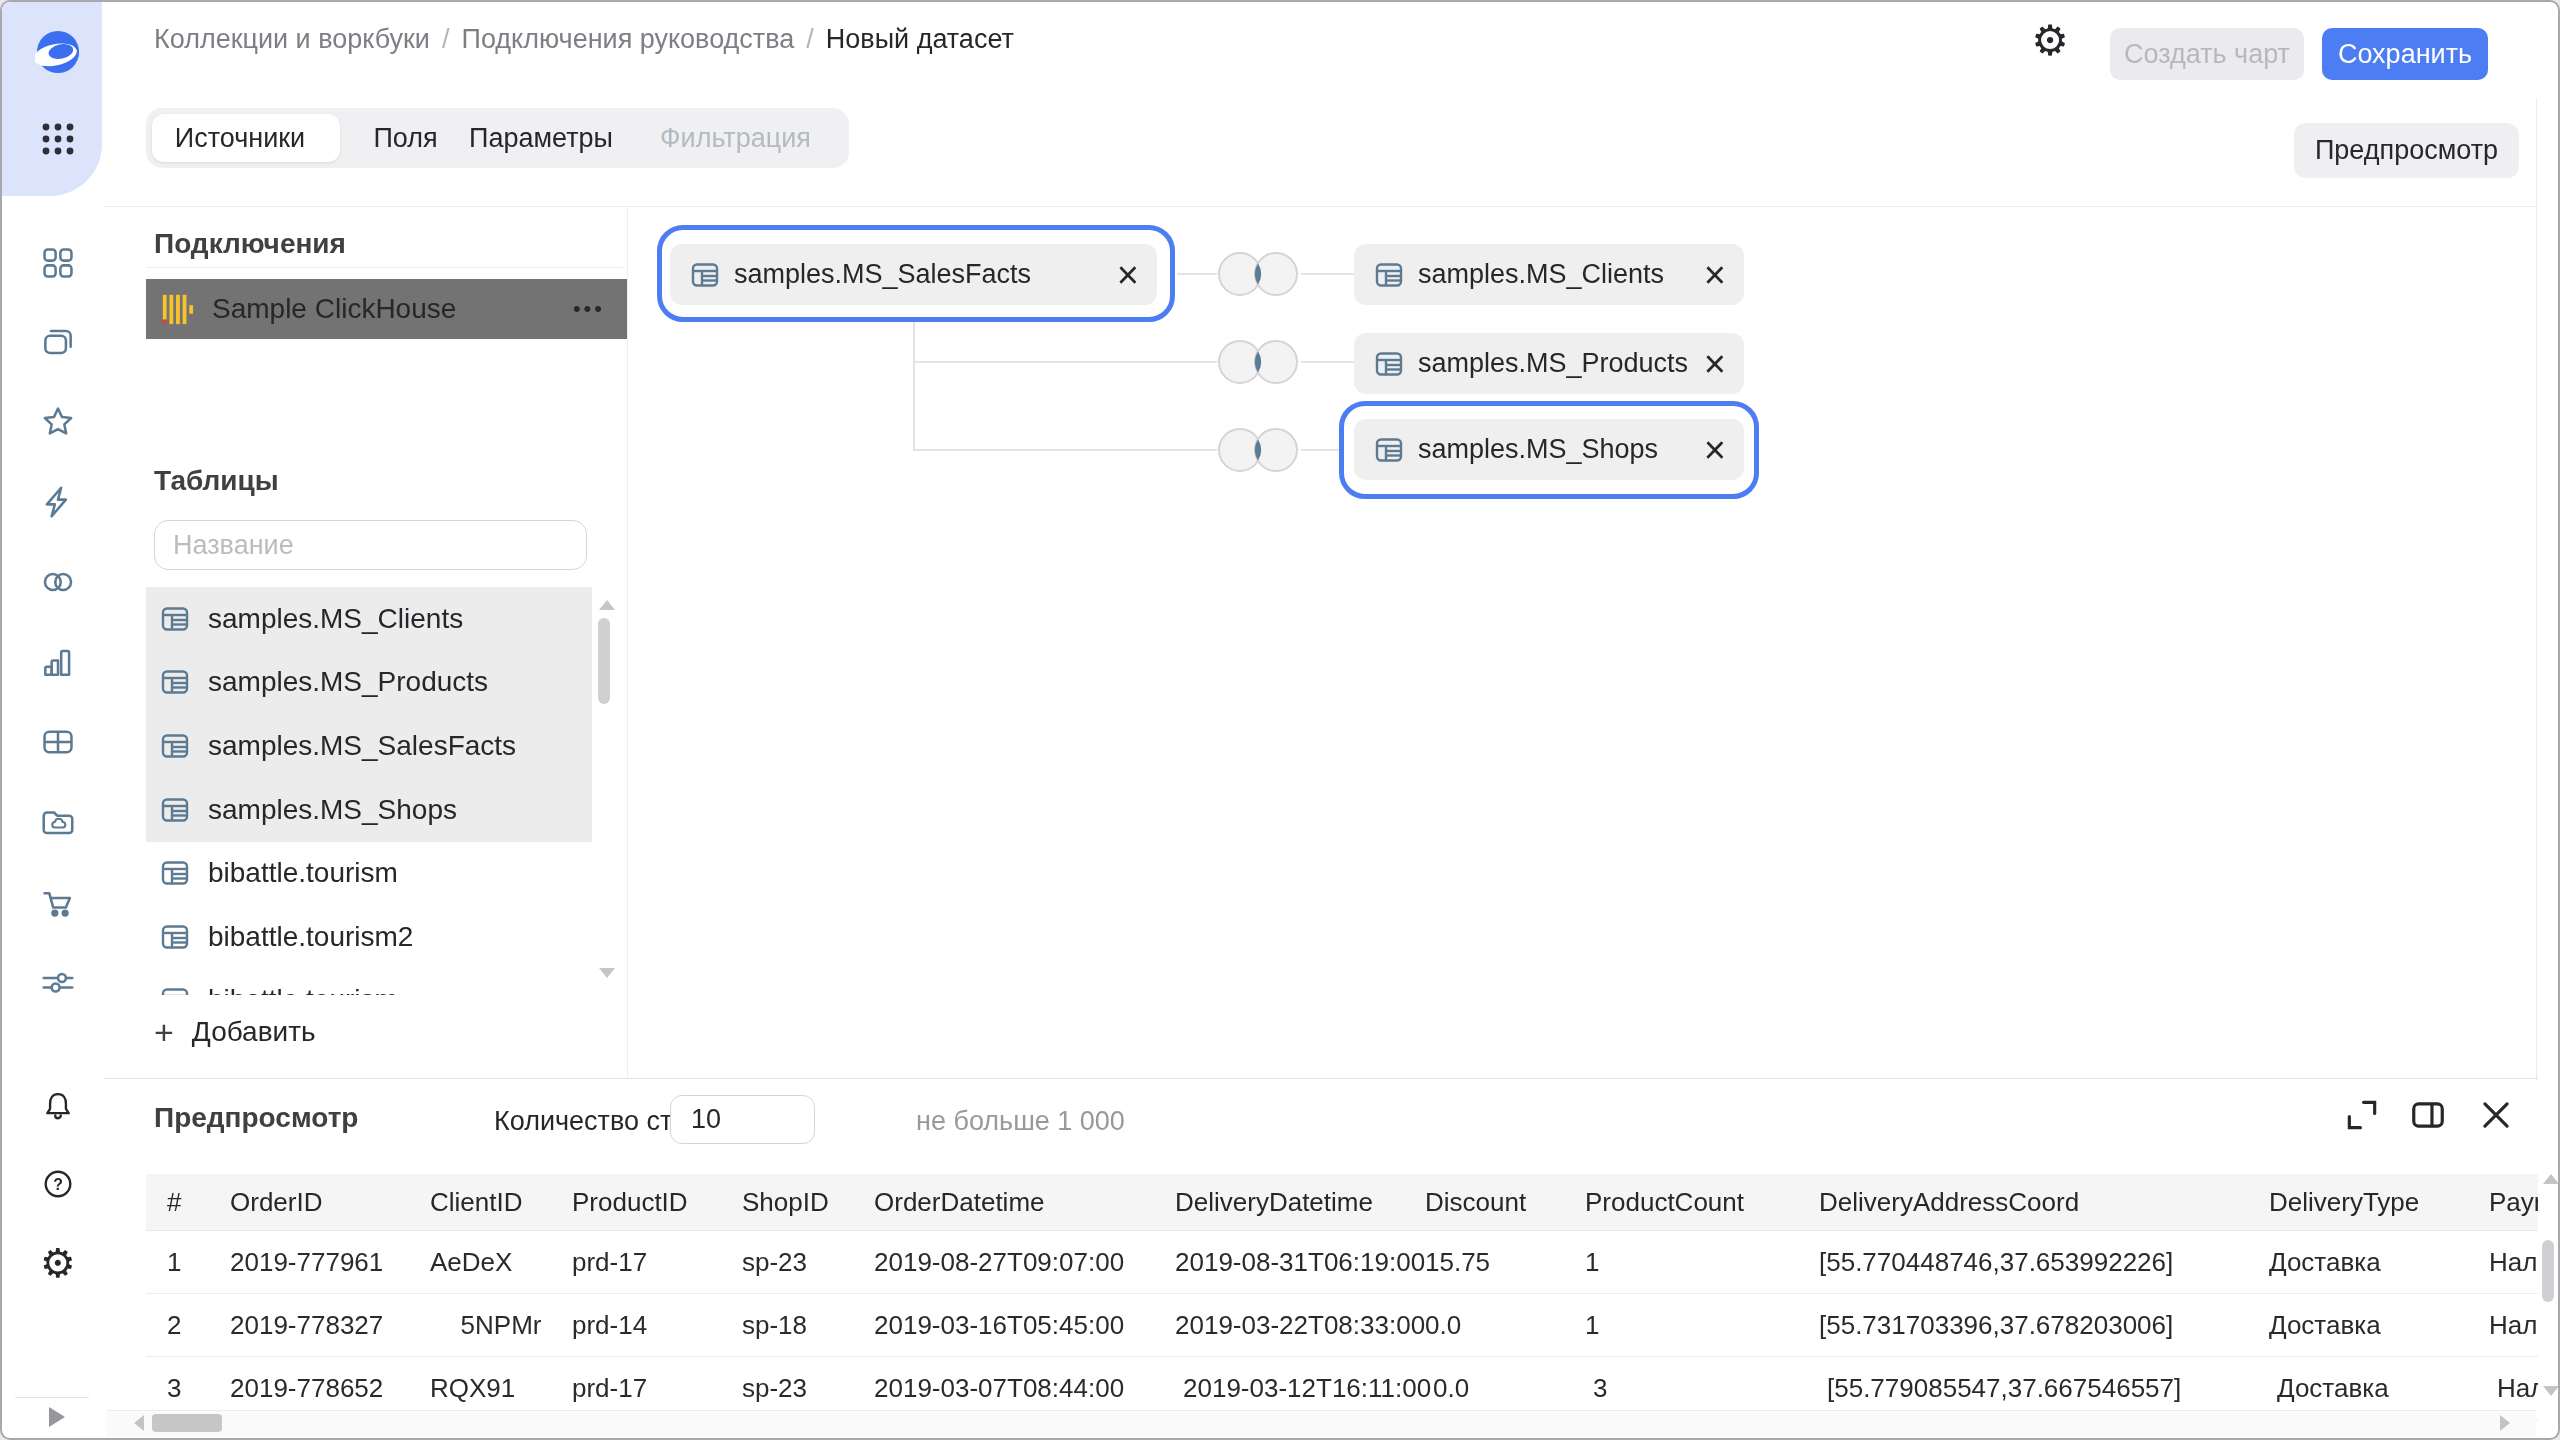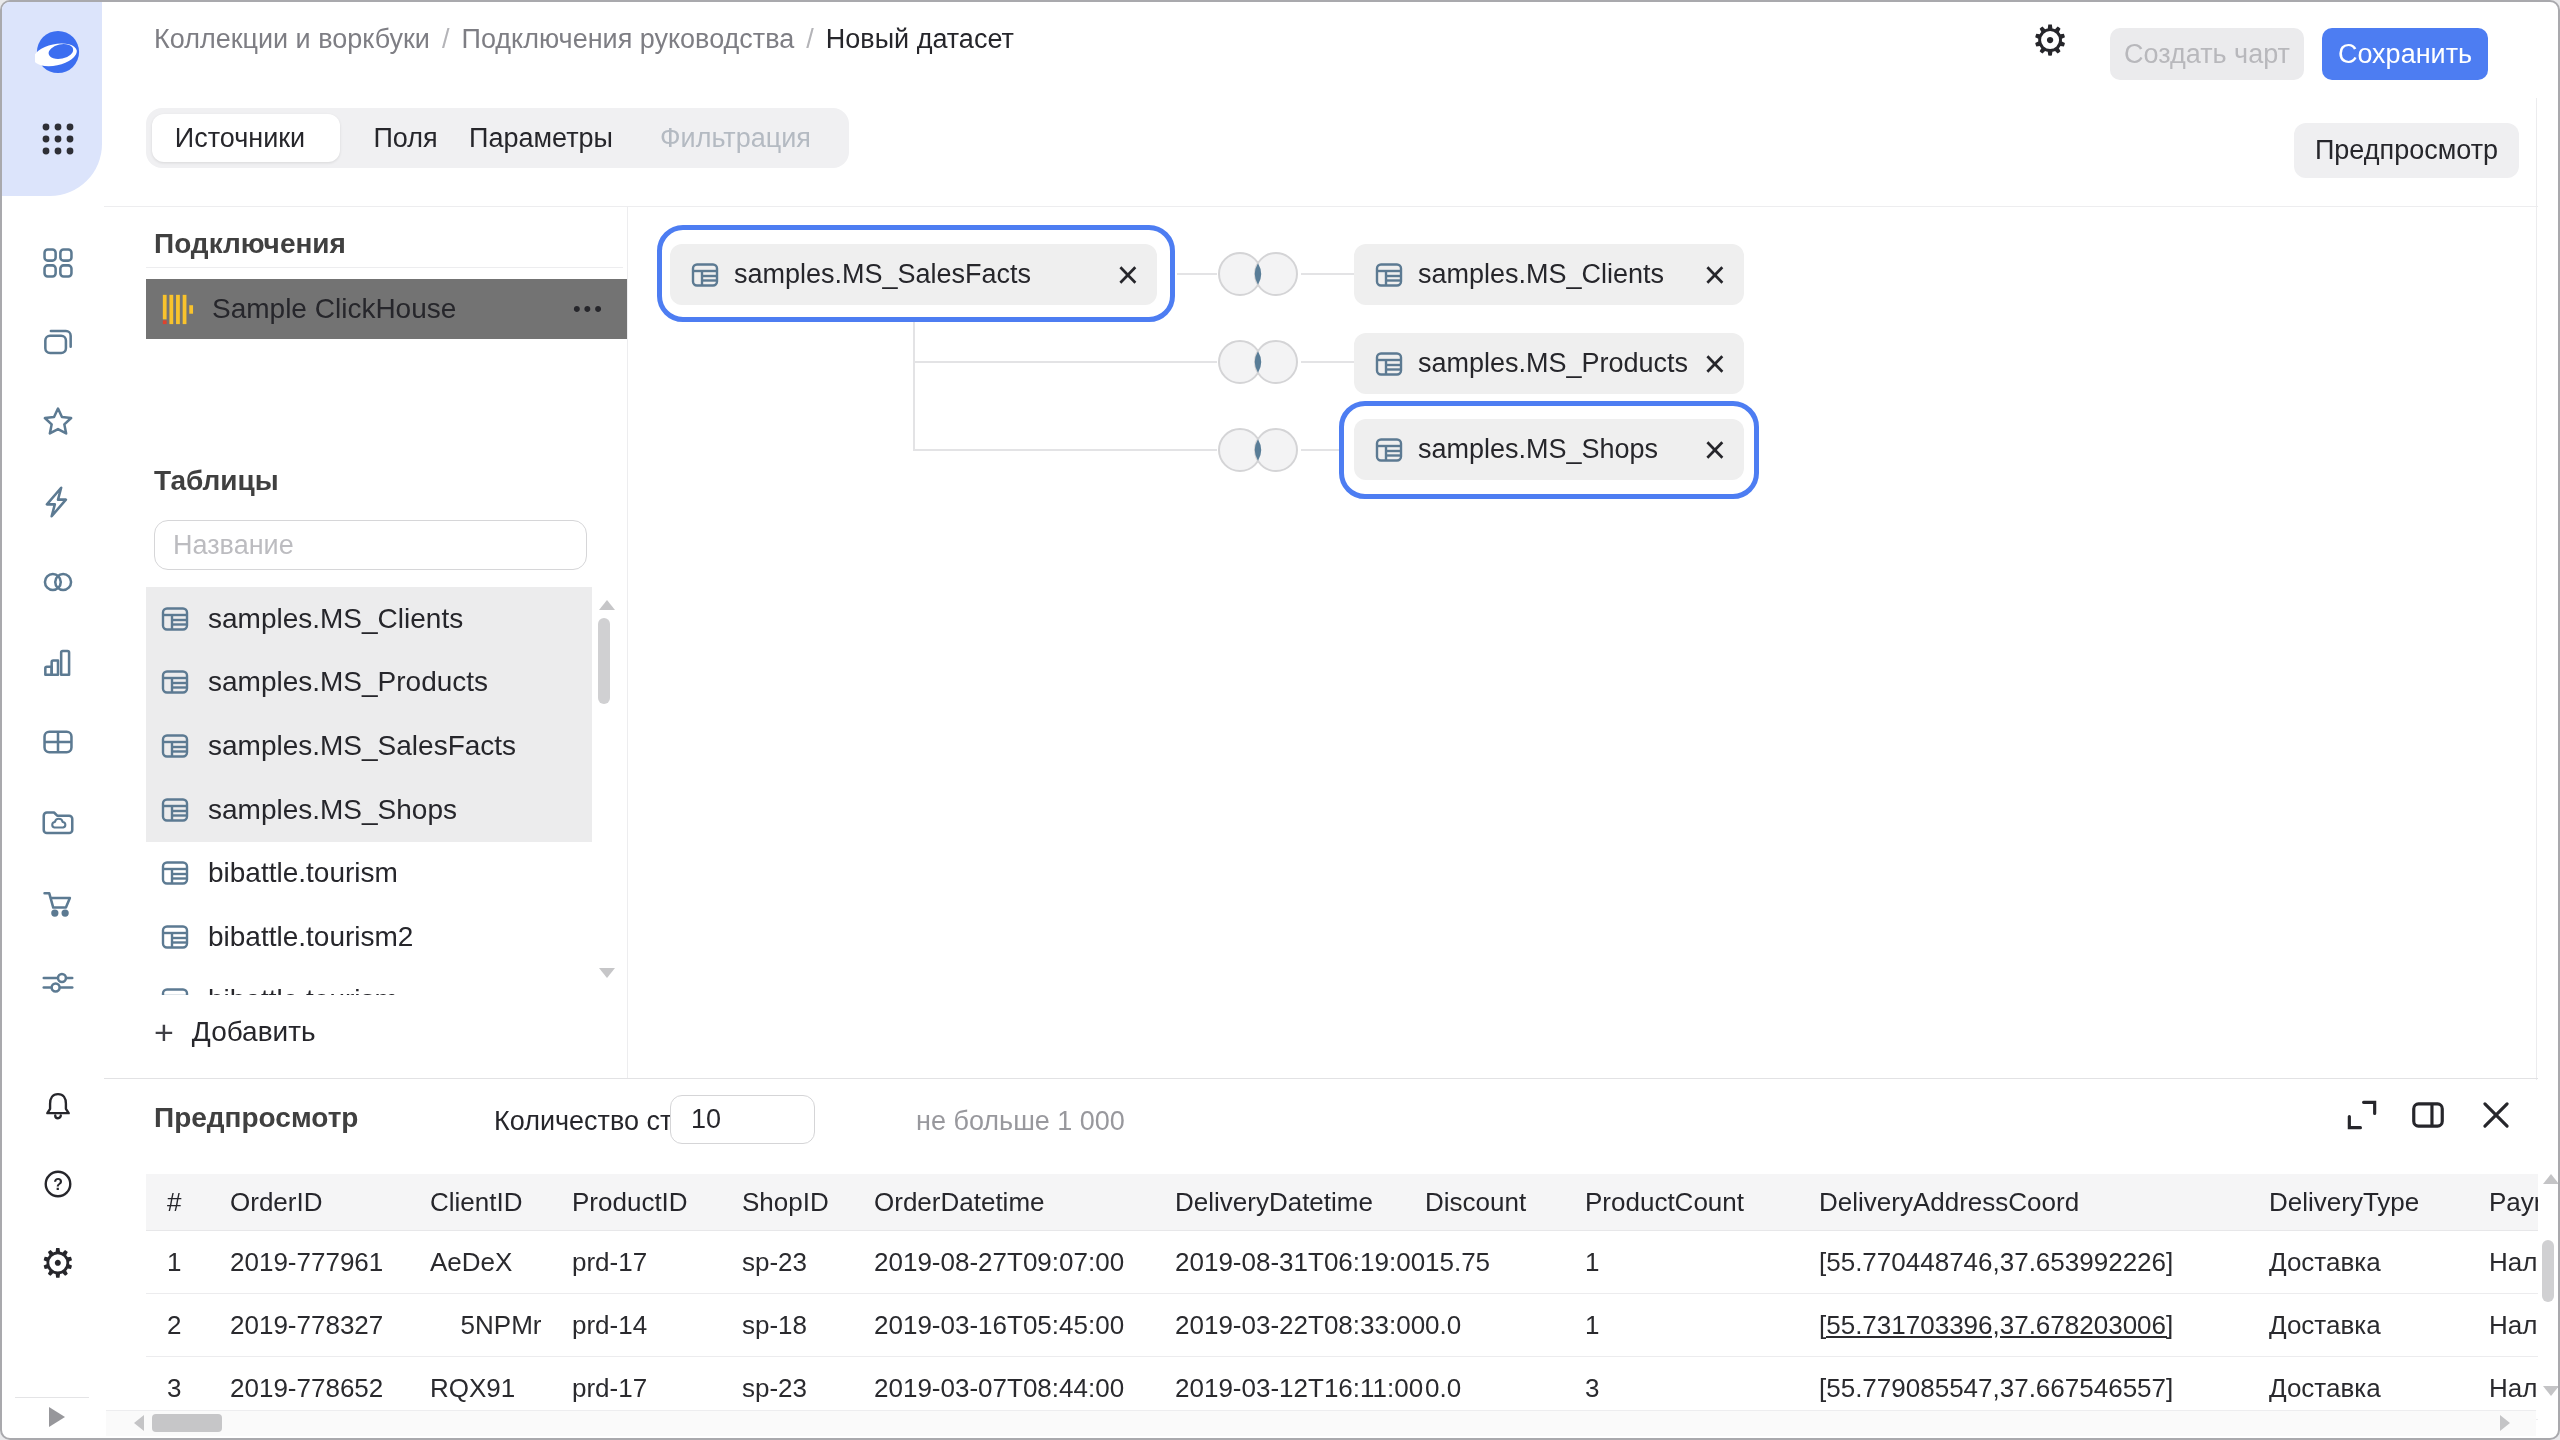--- a/index.html
+++ b/index.html
@@ -433,32 +433,32 @@
       <div class="grid-row">
         <span class="cell" style="width: 63px;">2</span>
         <span class="cell" style="width: 200px;">2019-778327</span>
         <span class="cell" style="width: 142px; text-align: center;">5NPMr</span>
         <span class="cell" style="width: 170px;">prd-14</span>
         <span class="cell" style="width: 132px;">sp-18</span>
         <span class="cell" style="width: 301px;">2019-03-16T05:45:00</span>
         <span class="cell" style="width: 250px;">2019-03-22T08:33:00</span>
         <span class="cell" style="width: 160px;">0.0</span>
         <span class="cell" style="width: 234px;">1</span>
-        <span class="cell" style="width: 450px; text-decoration: underline;">[55.731703396,37.678203006]</span>
+        <span class="cell" style="width: 450px;">[55.731703396,37.678203006]</span>
         <span class="cell" style="width: 220px;">Доставка</span>
         <span class="cell" style="width: 160px;">Наличные</span>
       </div>
       <div class="grid-row">
         <span class="cell" style="width: 63px;">3</span>
         <span class="cell" style="width: 200px;">2019-778652</span>
         <span class="cell" style="width: 142px;">RQX91</span>
         <span class="cell" style="width: 170px;">prd-17</span>
         <span class="cell" style="width: 132px;">sp-23</span>
         <span class="cell" style="width: 301px;">2019-03-07T08:44:00</span>
-        <span class="cell" style="width: 250px;">2019-03-12T16:11:00</span>
+        <span class="cell" style="width: 250px; margin-left: 8px;">2019-03-12T16:11:00</span>
         <span class="cell" style="width: 160px;">0.0</span>
         <span class="cell" style="width: 234px;">3</span>
         <span class="cell" style="width: 450px;">[55.779085547,37.667546557]</span>
         <span class="cell" style="width: 220px;">Доставка</span>
         <span class="cell" style="width: 160px;">Наличные</span>
       </div>
     </div>
 
   <div class="tri" style="left:2541px; top:1172px; border-left:8px solid transparent; border-right:8px solid transparent; border-bottom:10px solid #c4c4c6;"></div>
   <div class="sb-thumb" style="left:2540px; top:1238px; width:12px; height:62px;"></div>

